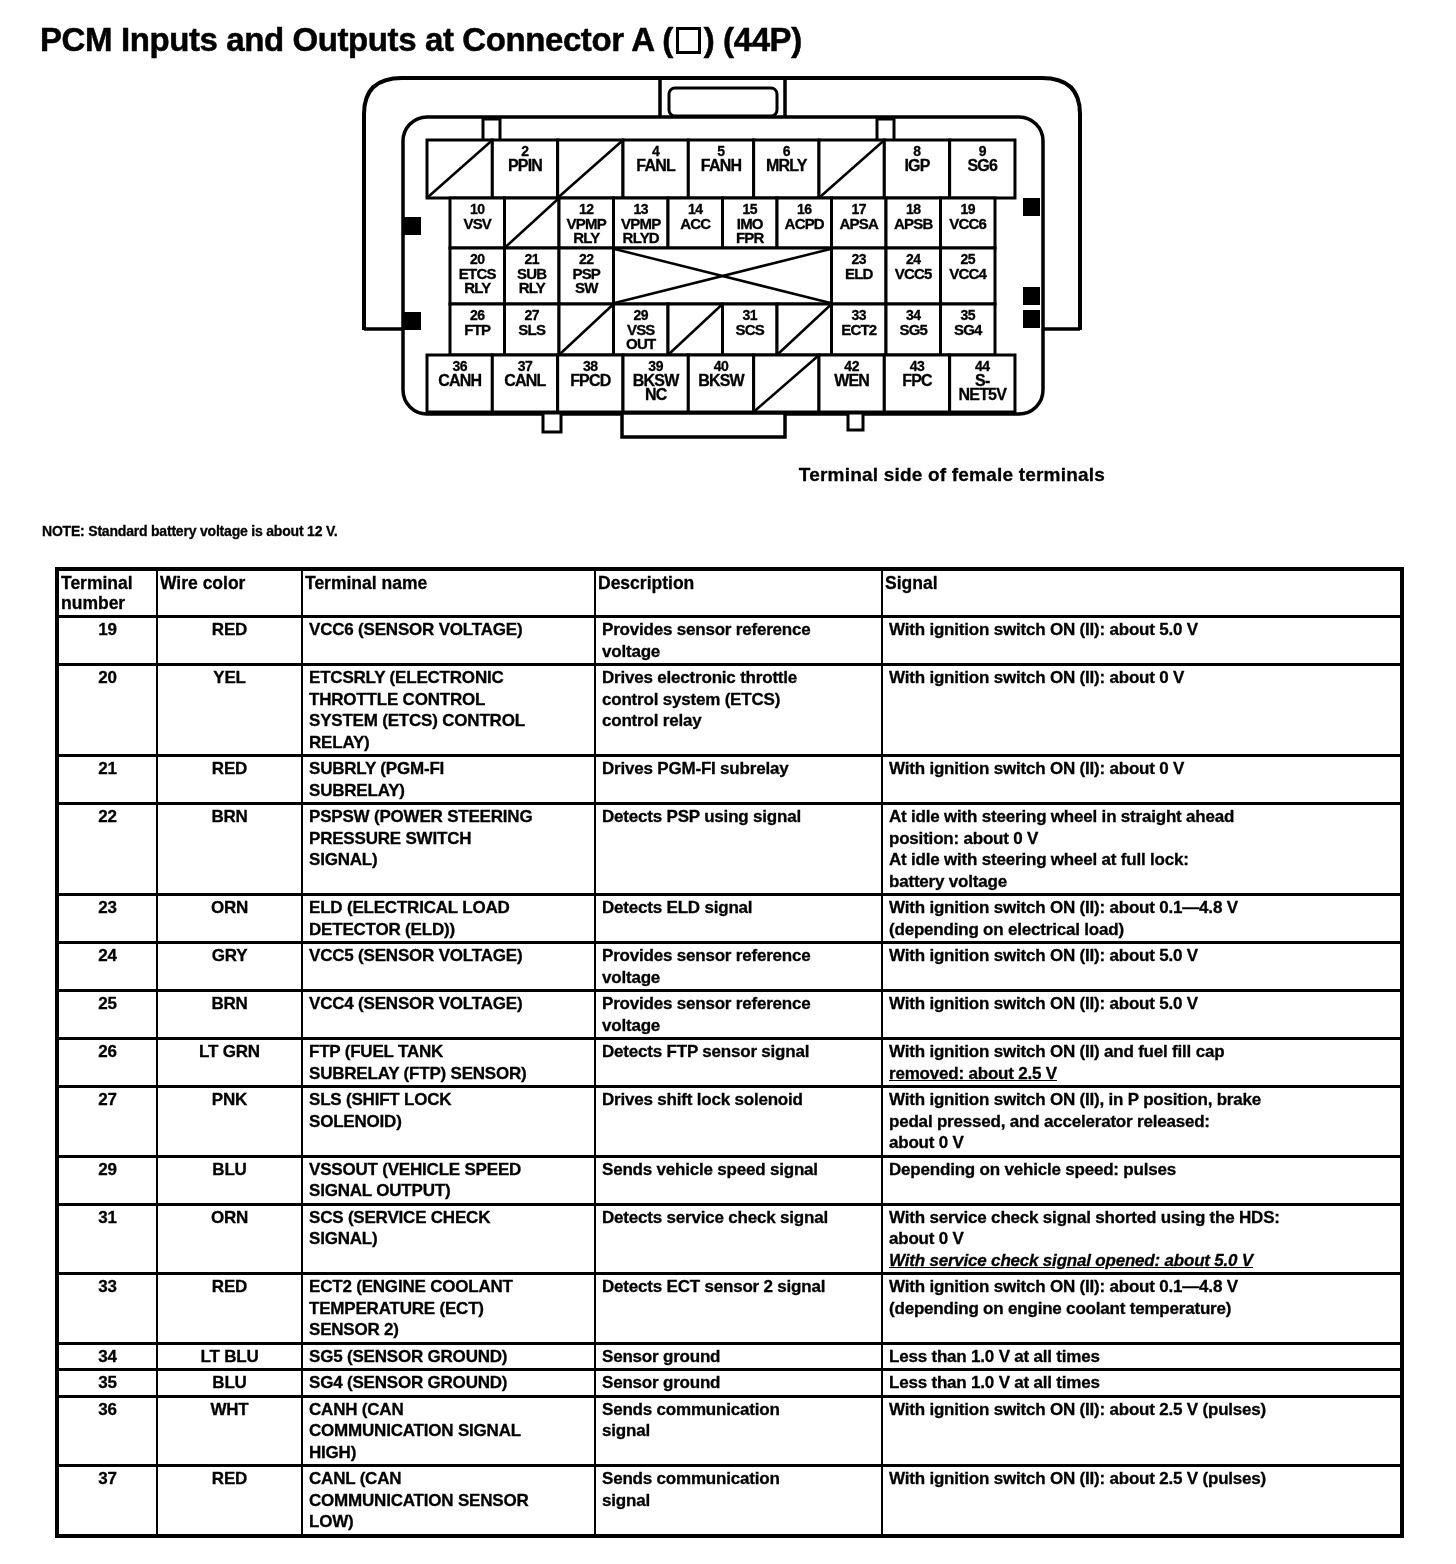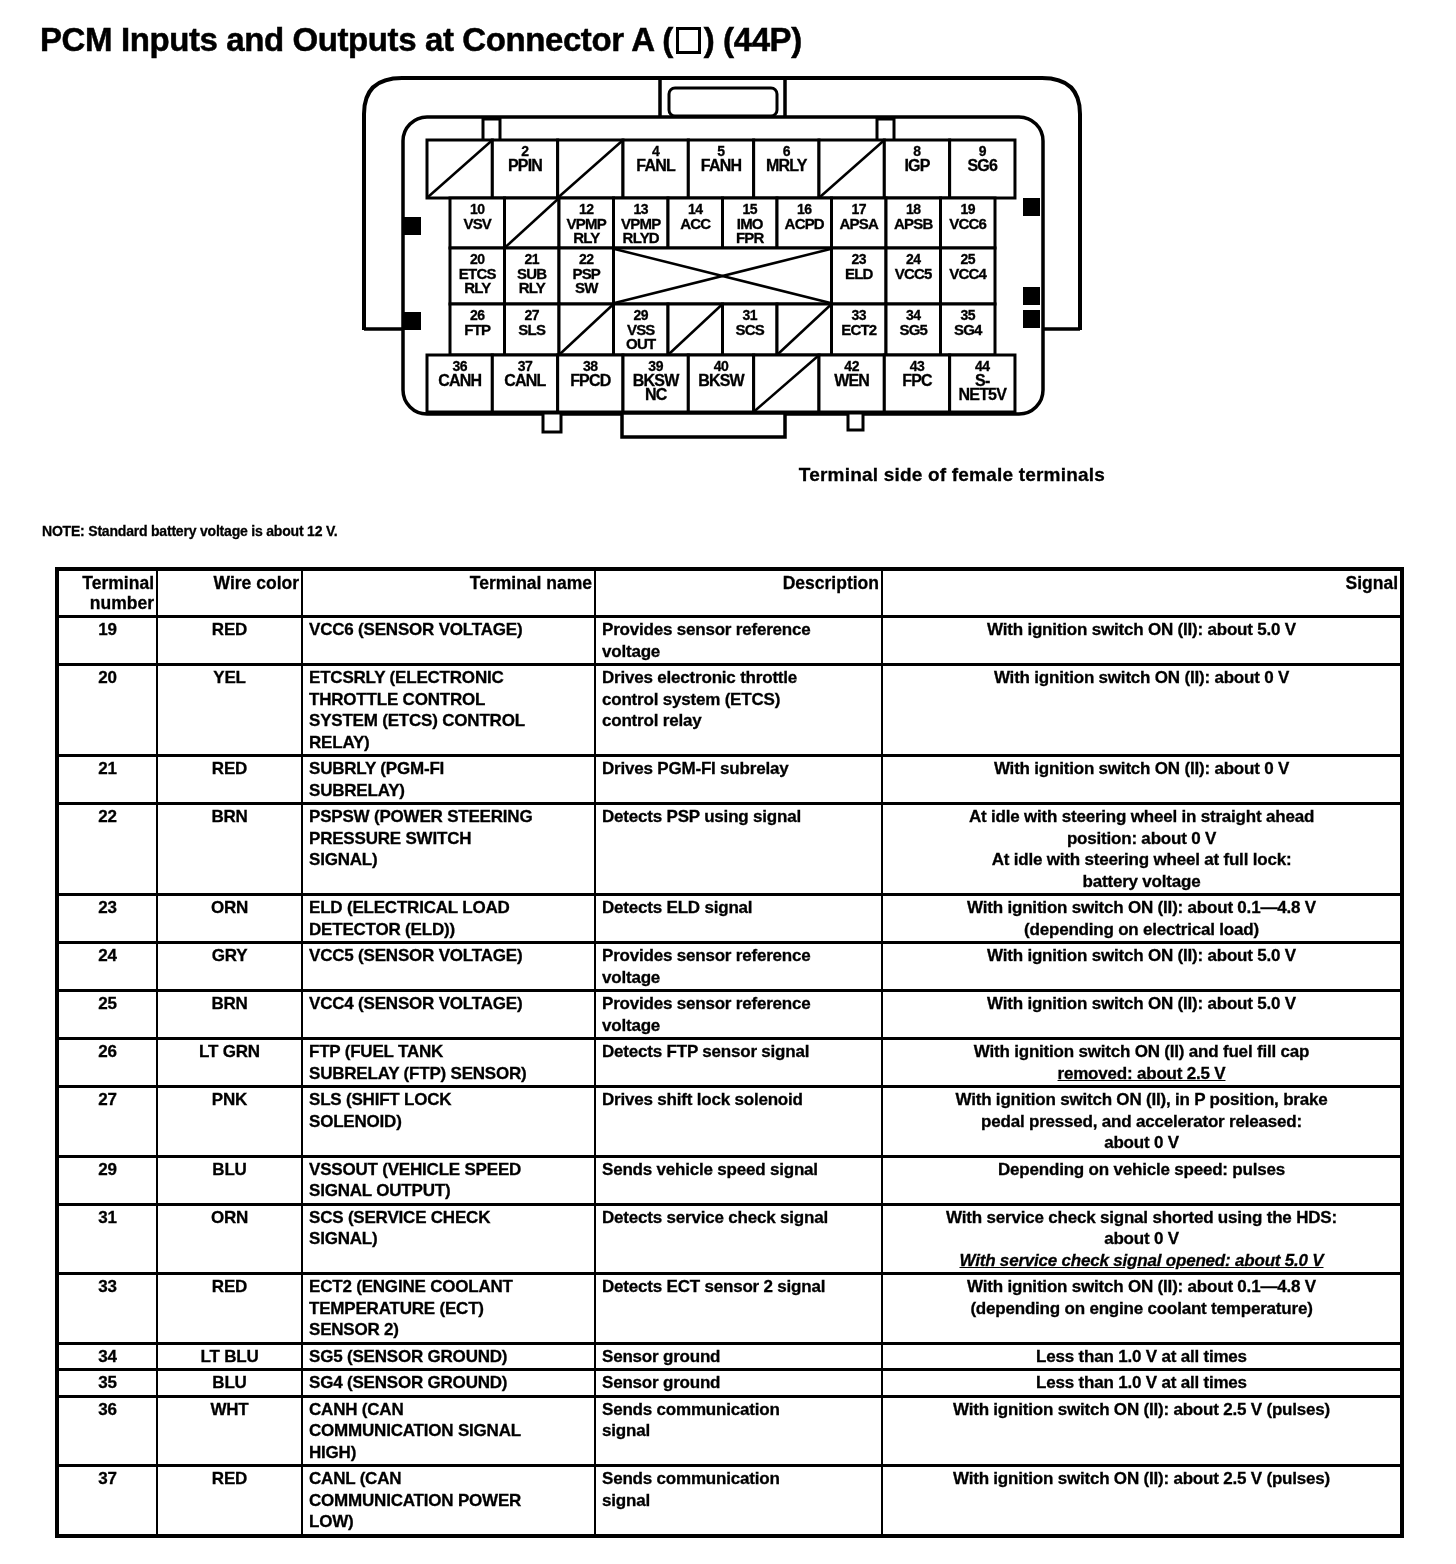--- a/index.html
+++ b/index.html
@@ -4,24 +4,24 @@
 <style>
   html,body{margin:0;padding:0;background:#fff;}
   body{width:1456px;height:1564px;position:relative;font-family:"Liberation Sans",sans-serif;color:#000;}
   #title{position:absolute;left:40px;top:21px;font-size:33px;font-weight:bold;letter-spacing:-0.4px;-webkit-text-stroke:0.5px #000;}
   #title .sq{display:inline-block;width:19px;height:21px;border:3px solid #000;vertical-align:-3px;margin:0 3px;}
   #connector-svg{position:absolute;left:0;top:0;}
   #caption{position:absolute;left:355px;top:464px;width:750px;text-align:right;font-size:19px;font-weight:bold;letter-spacing:0.2px;-webkit-text-stroke:0.3px #000;}
   #note{position:absolute;left:42px;top:523px;font-size:14px;font-weight:bold;letter-spacing:-0.2px;-webkit-text-stroke:0.3px #000;}
   #pinout-table{position:absolute;left:55px;top:567px;border-collapse:collapse;table-layout:fixed;border:4px solid #000;}
   #pinout-table th,#pinout-table td{border-style:solid;border-color:#000;border-width:3px 2px;vertical-align:top;font-weight:bold;}
-  #pinout-table th{font-size:17.5px;text-align:right;padding:2px;white-space:pre-line;line-height:20px;-webkit-text-stroke:0.3px #000;}
+  #pinout-table th{font-size:17.5px;text-align:left;padding:2px;white-space:pre-line;line-height:20px;-webkit-text-stroke:0.3px #000;}
   #pinout-table td{font-size:17px;line-height:21.5px;padding:1px 6px;white-space:pre-line;letter-spacing:-0.2px;-webkit-text-stroke:0.3px #000;}
   td.c{text-align:center;}
-  .sig div{white-space:pre-line;text-align:center;}
+  .sig div{white-space:pre-line;}
   .sig .i{font-style:italic;}
   .sig .u{text-decoration:underline;}
 </style>
 </head>
 <body>
 
 <div id="title"><span>PCM Inputs and Outputs at Connector A (</span><span class="sq"></span><span>) (44P)</span></div>
 
 <svg id="connector-svg" width="1456" height="470" viewBox="0 0 1456 470">
     <path d="M 364 330 L 364 114 Q 364 78 402 78 L 1042 78 Q 1080 78 1080 114 L 1080 330" fill="none" stroke="#000" stroke-width="4"></path>
@@ -420,20 +420,20 @@
 COMMUNICATION SIGNAL
 HIGH)</td>
         <td>Sends communication
 signal</td>
         <td class="sig"><div>With ignition switch ON (II): about 2.5 V (pulses)</div></td>
       </tr>
       <tr>
         <td class="c">37</td>
         <td class="c">RED</td>
         <td>CANL (CAN
-COMMUNICATION POWER
+COMMUNICATION SENSOR
 LOW)</td>
         <td>Sends communication
 signal</td>
         <td class="sig"><div>With ignition switch ON (II): about 2.5 V (pulses)</div></td>
       </tr>
     </tbody>
 </table>
 
 </body></html>

